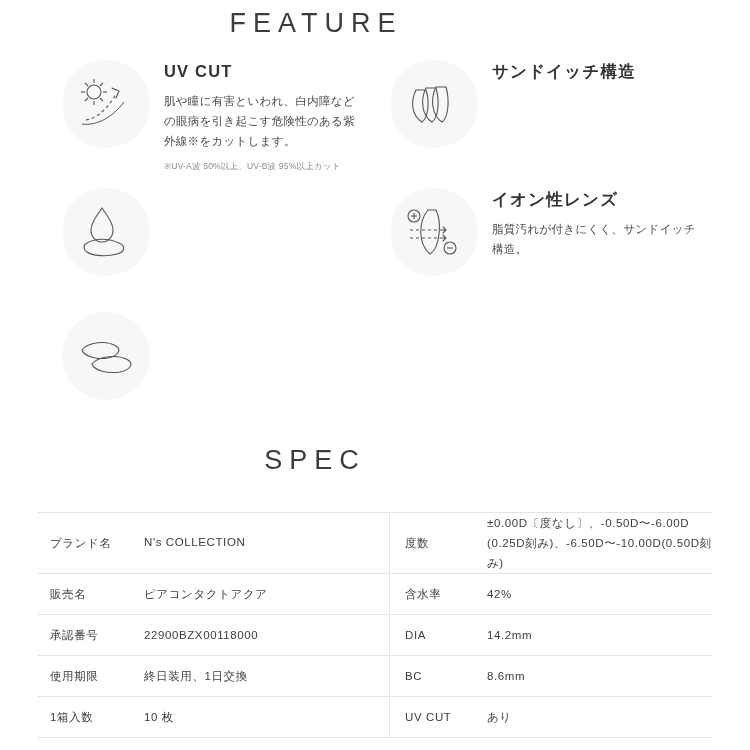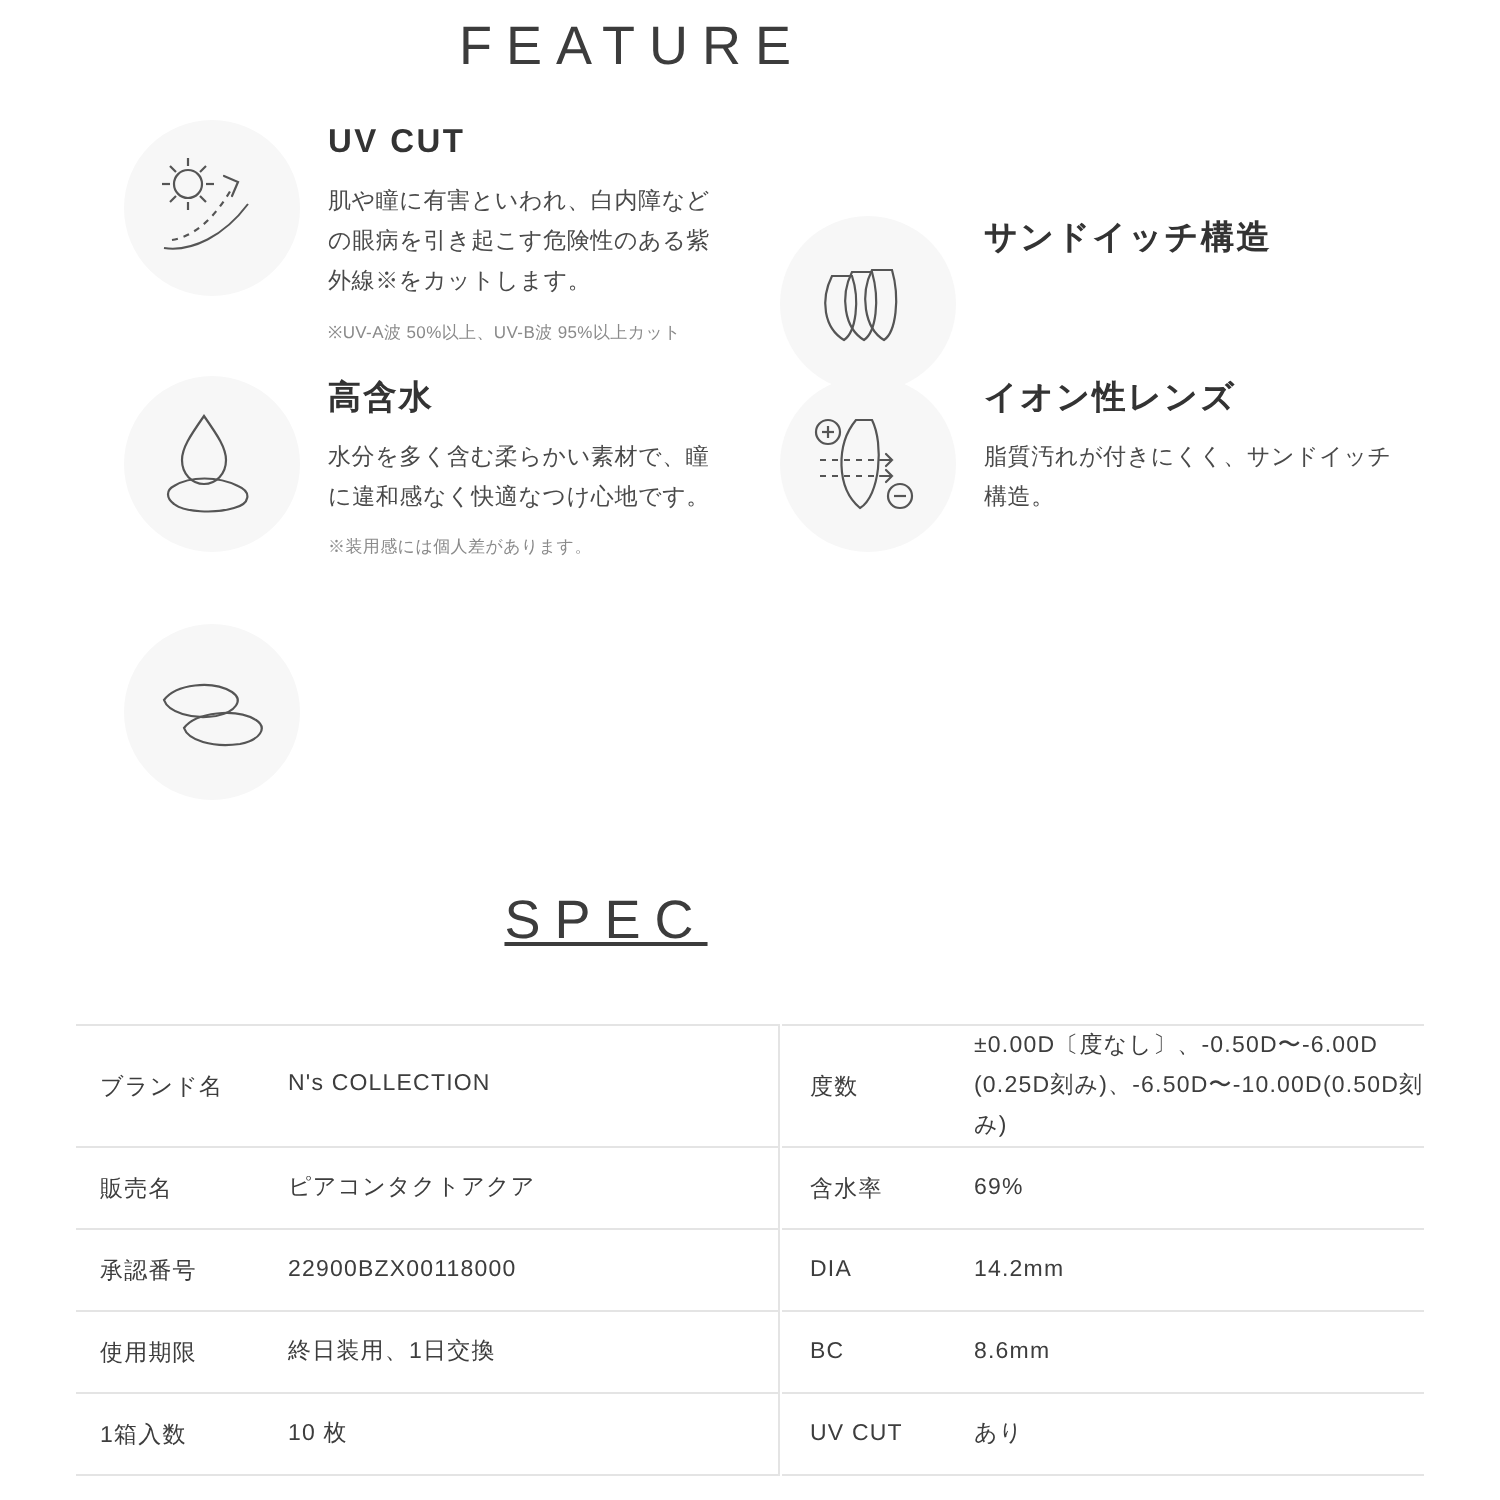--- a/index.html
+++ b/index.html
@@ -31,39 +31,38 @@
   }
   #feature-title {
     position: absolute;
     top: 8px;
     left: 18px;
     width: 596px;
   }
   #spec-title {
     position: absolute;
     top: 445px;
-    left: 4px;
+    left: 16px;
     width: 598px;
-    text-decoration: underline;
   }
 
   
   .feature-grid {
     position: absolute;
     top: 58px;
     left: 0;
     width: 750px;
   }
   .feature-item {
     position: absolute;
     display: flex;
     align-items: flex-start;
   }
   .f-pos-0 { left: 62px;  top: 0px;   width: 300px; }
-  .f-pos-1 { left: 390px; top: 0px;   width: 310px; margin-top: 48px; }
+  .f-pos-1 { left: 390px; top: 0px;   width: 310px; }
   .f-pos-2 { left: 62px;  top: 128px; width: 300px; }
   .f-pos-3 { left: 390px; top: 128px; width: 310px; }
   .f-pos-4 { left: 62px;  top: 252px; width: 300px; }
 
   .icon-circle {
     width: 88px;
     height: 88px;
     border-radius: 50%;
     background: #f7f7f7;
     flex: 0 0 88px;
@@ -200,25 +199,20 @@
 
     <div class="feature-item f-pos-2">
       <div class="icon-circle">
         <svg width="88" height="88" viewBox="0 0 88 88">
           <g stroke="#555" fill="none" stroke-width="1.1">
             <path d="M40 20 C33 30 29 36 29 42 C29 49 34 54 40 54 C46 54 51 49 51 42 C51 36 47 30 40 20 Z"></path>
             <path d="M25 55 C33 50 47 50 57 55 C64 58 63 64 55 66 C45 69 30 68 25 64 C21 61 21 57 25 55 Z"></path>
           </g>
         </svg>
       </div>
-      <div class="feature-text">
-        <p class="feature-title">高含水</p>
-        <p class="feature-desc">水分を多く含む柔らかい素材で、瞳に違和感なく快適なつけ心地です。</p>
-        <p class="feature-note">※装用感には個人差があります。</p>
-      </div>
     </div>
 
     <div class="feature-item f-pos-3">
       <div class="icon-circle">
         <svg width="88" height="88" viewBox="0 0 88 88">
           <g stroke="#555" fill="none" stroke-width="1.1">
             <path d="M38 22 C28 34 28 56 40 66 C50 60 52 34 46 22 Z"></path>
             <circle cx="24" cy="28" r="6"></circle>
             <line x1="21" y1="28" x2="27" y2="28"></line>
             <line x1="24" y1="25" x2="24" y2="31"></line>
@@ -261,21 +255,21 @@
         <td class="divider"></td>
         <td class="label2">度数</td>
         <td class="value2" style="white-space:pre-line">±0.00D〔度なし〕、-0.50D〜-6.00D
 (0.25D刻み)、-6.50D〜-10.00D(0.50D刻み)</td>
       </tr>
       <tr>
         <td class="label">販売名</td>
         <td class="value">ピアコンタクトアクア</td>
         <td class="divider"></td>
         <td class="label2">含水率</td>
-        <td class="value2">69%</td>
+        <td class="value2">42%</td>
       </tr>
       <tr>
         <td class="label">承認番号</td>
         <td class="value">22900BZX00118000</td>
         <td class="divider"></td>
         <td class="label2">DIA</td>
         <td class="value2">14.2mm</td>
       </tr>
       <tr>
         <td class="label">使用期限</td>

